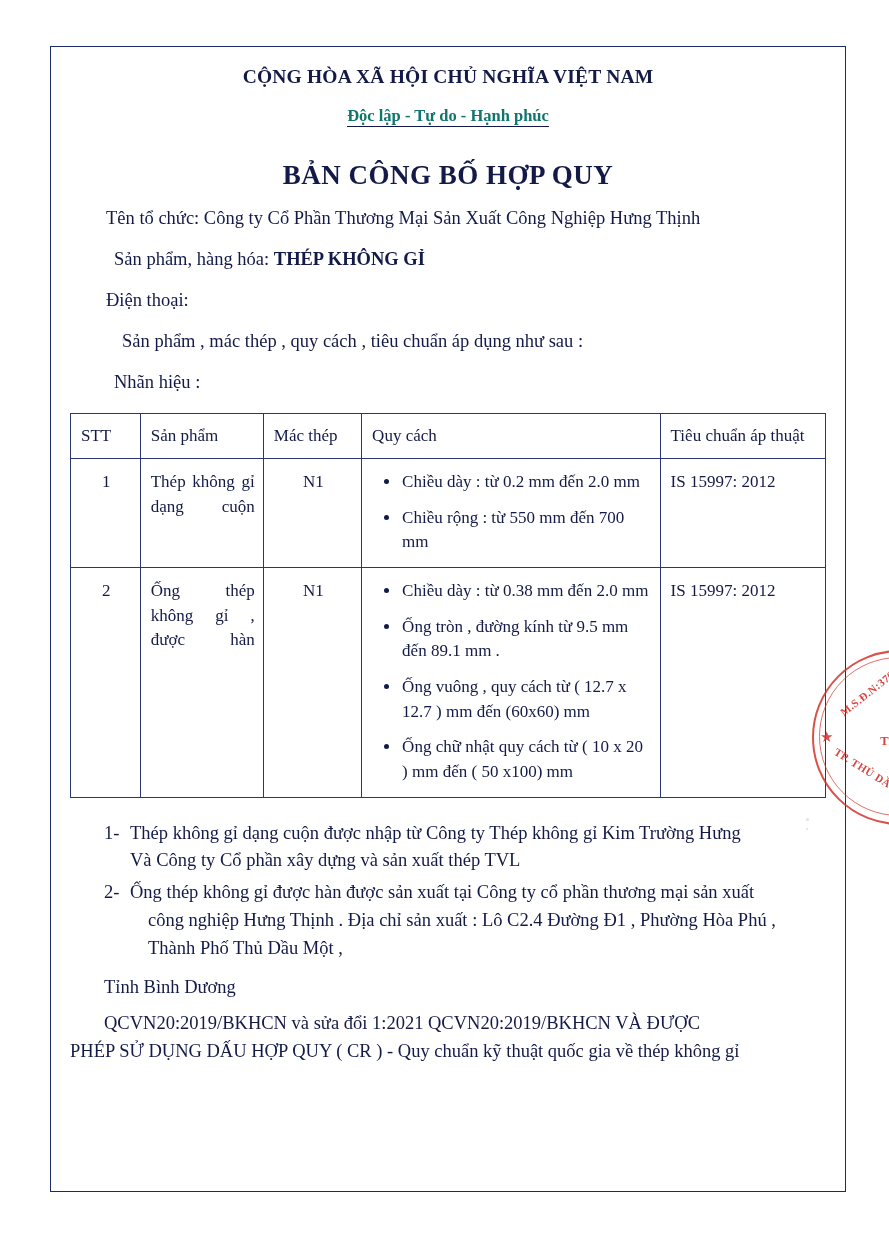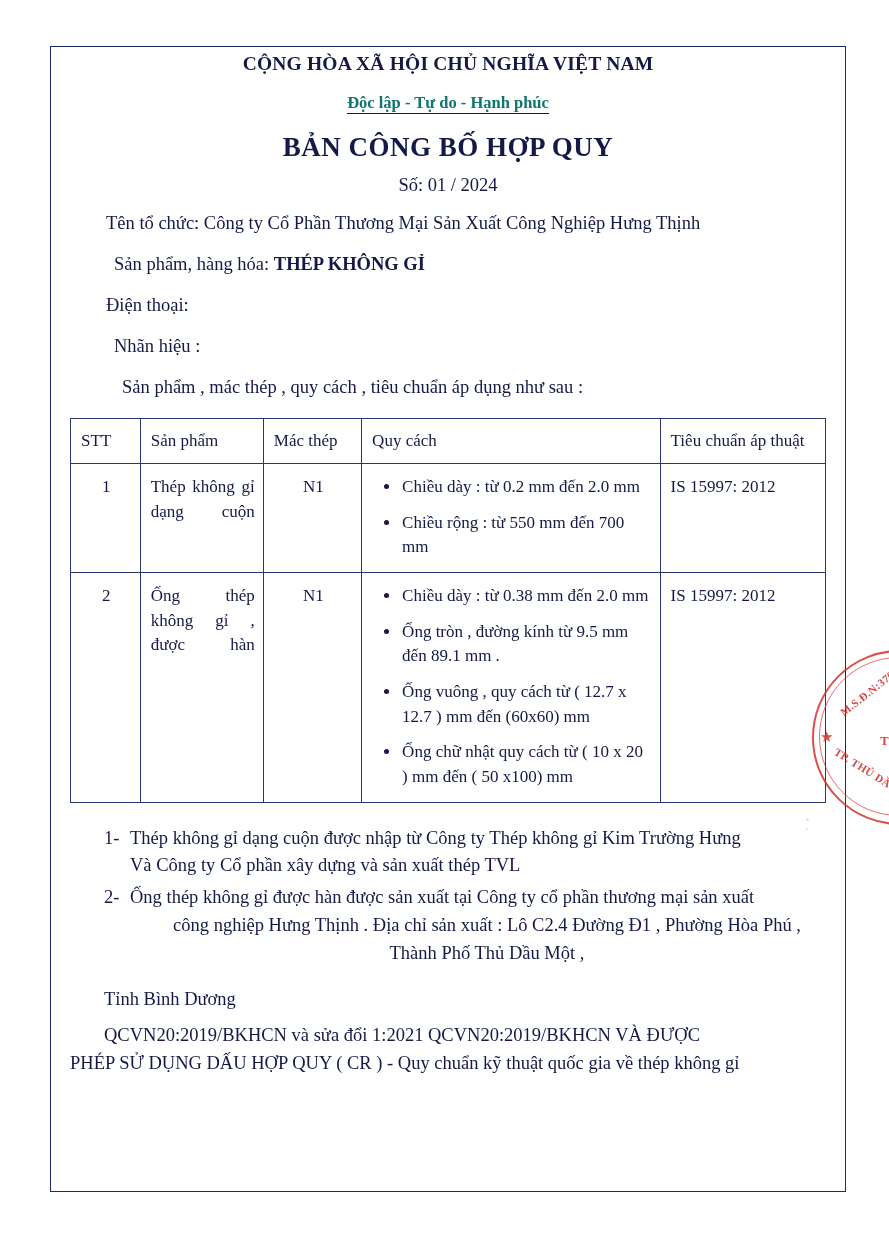--- a/index.html
+++ b/index.html
@@ -30,21 +30,21 @@
     top: 46px;
     width: 796px;
     height: 1146px;
     border: 1.5px solid #1b2a6b;
     box-sizing: border-box;
   }
 
   .content {
     position: absolute;
     left: 70px;
-    top: 45px;
+    top: 58px;
     width: 756px;
     box-sizing: border-box;
     font-family: Liberation Serif, serif;
   }
 
   .national-head {
     text-align: center;
     font-weight: bold;
     font-size: 19.5px;
     letter-spacing: 0.2px;
@@ -60,21 +60,21 @@
   }
   .national-sub span {
     border-bottom: 1.4px solid #131a47;
     padding-bottom: 1px;
   }
 
   .doc-title {
     text-align: center;
     font-weight: bold;
     font-size: 27px;
-    margin-top: 19px;
+    margin-top: 34px;
     letter-spacing: 0.5px;
     color: #131a47;
   }
   .doc-number {
     text-align: center;
     font-size: 18.5px;
     margin-top: 12px;
     color: #131a47;
   }
 
@@ -160,30 +160,30 @@
     display: flex;
     margin-top: 4px;
     padding-left: 34px;
   }
   .note-num {
     width: 26px;
     flex: 0 0 26px;
   }
   .note-body { flex: 1 1 auto; }
   .note-body .cont { display: block; }
-  .note-body .cont.ind { padding-left: 18px; text-align: center; }
+  .note-body .cont.ind { padding-left: 18px; }
 
   .tail {
     margin-top: 6px;
     font-size: 18.5px;
     color: #131a47;
     line-height: 1.5;
   }
   .tail .l1 { padding-left: 34px; }
-  .tail .l2 { padding-left: 34px; margin-top: 19px; }
+  .tail .l2 { padding-left: 34px; margin-top: 12px; }
   .tail .l3 { padding-left: 34px; margin-top: 10px; }
   .tail .l4 { padding-left: 0px; }
 
   
   .seal {
     position: absolute;
     left: 812px;
     top: 650px;
     width: 175px;
     height: 175px;
@@ -262,30 +262,29 @@
 <div class="page">
 
   <div class="scan-border"></div>
 
   <div class="content">
 
     <div class="national-head">CỘNG HÒA XÃ HỘI CHỦ NGHĨA VIỆT NAM</div>
     <div class="national-sub"><span>Độc lập - Tự do - Hạnh phúc</span></div>
 
     <div class="doc-title">BẢN CÔNG BỐ HỢP QUY</div>
-    <div class="doc-number">Số: 01 / 2024</div>
 
     <div class="para indent">Tên tổ chức: Công ty Cổ Phần Thương Mại Sản Xuất Công Nghiệp Hưng Thịnh</div>
     <div class="para indent2">
       <span>Sản phẩm, hàng hóa: </span><b>THÉP KHÔNG GỈ</b>
     </div>
 
     <div class="para indent">Điện thoại:</div>
+    <div class="para indent3">Sản phẩm , mác thép , quy cách , tiêu chuẩn áp dụng như sau :</div>
     <div class="para indent2">Nhãn hiệu :</div>
-    <div class="para indent3">Sản phẩm , mác thép , quy cách , tiêu chuẩn áp dụng như sau :</div>
 
     <table class="spec">
       <thead>
         <tr>
           <th class="c-stt">STT</th>
           <th class="c-prod">Sản phẩm</th>
           <th class="c-mac">Mác thép</th>
           <th class="c-spec">Quy cách</th>
           <th class="c-std">Tiêu chuẩn áp thuật</th>
         </tr>

